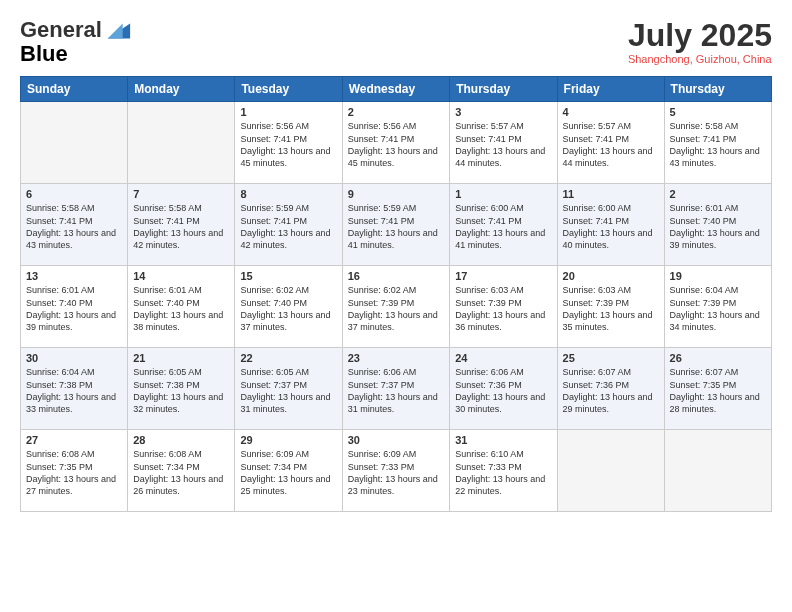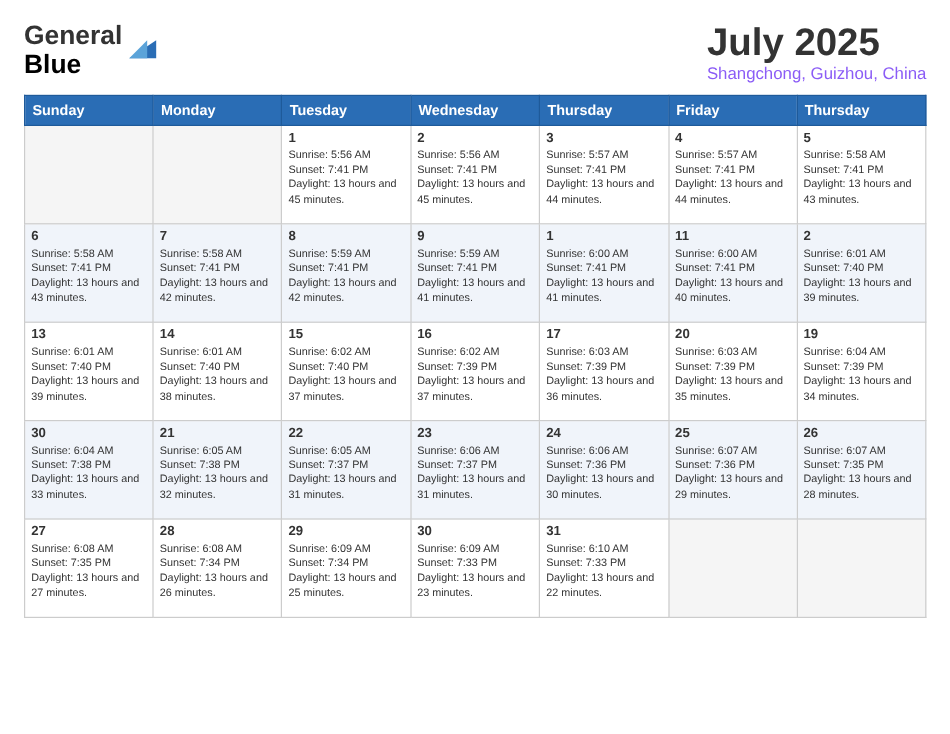--- a/index.html
+++ b/index.html
@@ -40,22 +40,22 @@
     }
     .title-block {
     }
     .month-year {
       font-size: 32px;
       font-weight: bold;
       color: #333;
       line-height: 1.1;
     }
     .location {
-      font-size: 14px;
-      color: #8b5cf6;
+      font-size: 11px;
+      color: #ef4444;
     }
     .calendar {
       width: 100%;
       border-collapse: collapse;
       border: 1px solid #ccc;
     }
     .calendar th {
       background: #2a6db5;
       color: #ffffff;
       font-size: 12px;
@@ -96,21 +96,21 @@
       background: #f0f4fa;
     }
   </style>
 </head>
 <body>
 
 <div class="page">
   <div class="header">
     <div class="logo">
       <div>
-        <div style="display:flex;align-items:center;">
+        <div style="display:flex;align-items:flex-start;">
           <span class="logo-text">
             <span class="logo-general">General</span><br>
             <span class="logo-blue">Blue</span>
           </span>
           <svg class="logo-icon" viewBox="0 0 30 30" xmlns="http://www.w3.org/2000/svg">
             <polygon points="4,22 28,6 28,22" fill="#2a6db5"></polygon>
             <polygon points="4,22 20,6 20,22" fill="#5ba3d9"></polygon>
           </svg>
         </div>
       </div>

